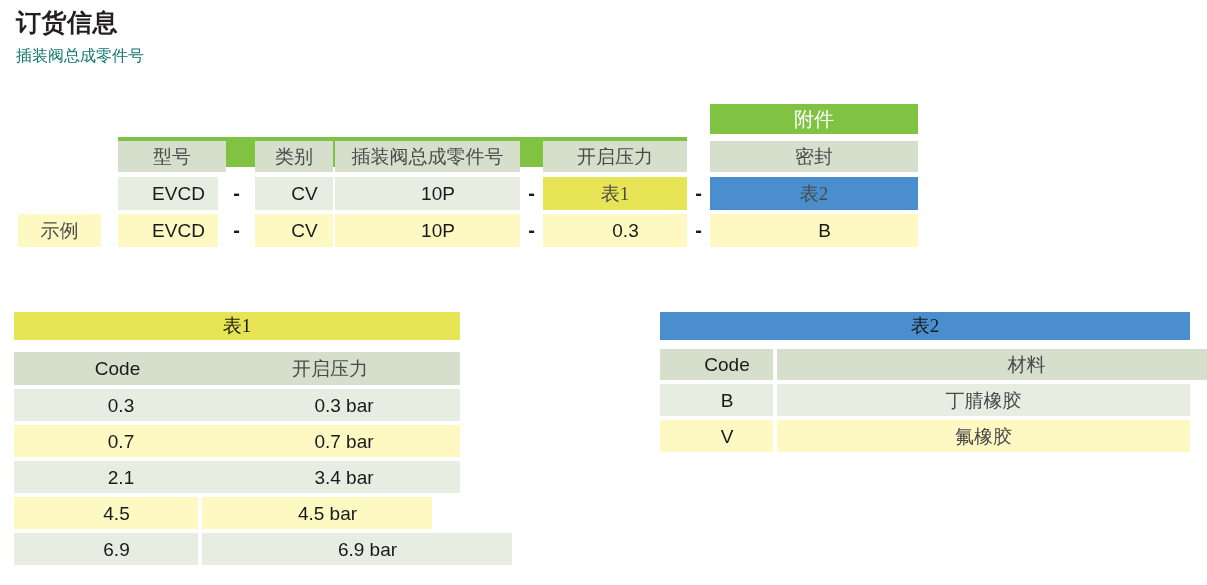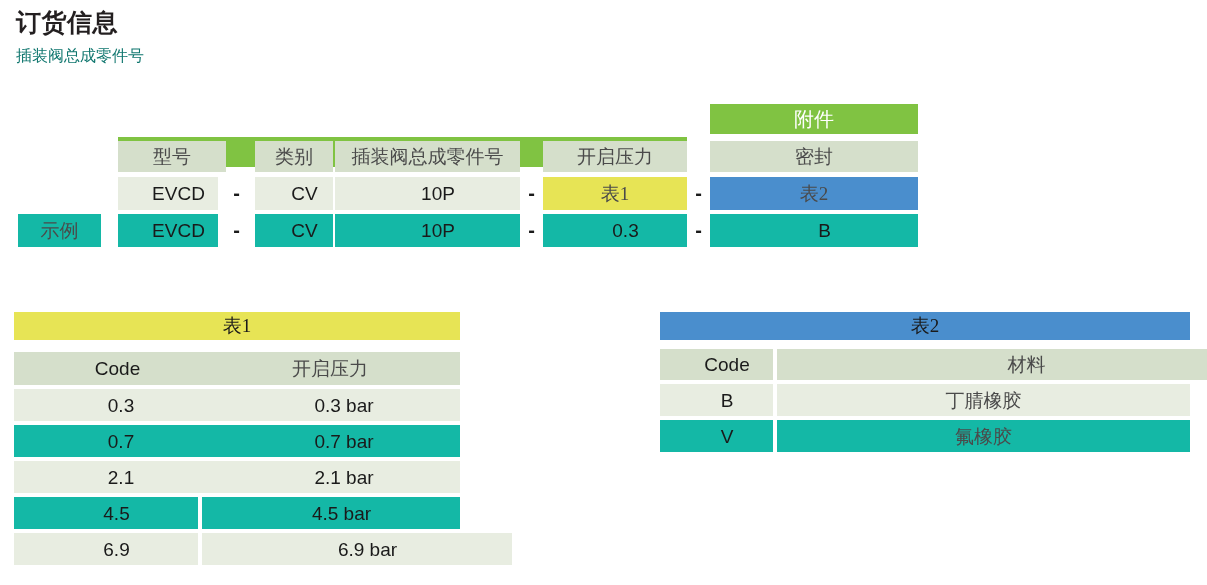--- a/index.html
+++ b/index.html
@@ -61,21 +61,21 @@
   }
 
   .grp-green {
     background: #80c342;
     color: #ffffff;
     font-family: "Liberation Serif", "DejaVu Serif", serif;
     font-size: 20px;
   }
   .hdr-olive { background: #d5dfcb; }
   .row-light { background: #e8edE1; }
-  .row-dark  { background: #14b8a6; }
+  .row-dark  { background: #fef9c3; }
   .cell-yellow { background: #e7e455; color: #1a1a1a; }
   .cell-blue   { background: #4a8ecd; color: #111111; }
 
   .dash {
     position: absolute;
     display: flex;
     align-items: center;
     justify-content: center;
     font-family: "Liberation Sans", "DejaVu Sans", sans-serif;
     font-size: 20px;
@@ -145,26 +145,26 @@
     <span style="position:absolute; left:200px; width:260px; text-align:center;">0.3 bar</span>
   </div>
 
   <div class="cell lat row-dark" style="left:14px; top:425px; width:446px; height:32px;">
     <span style="position:absolute; left:14px; width:186px; text-align:center;">0.7</span>
     <span style="position:absolute; left:200px; width:260px; text-align:center;">0.7 bar</span>
   </div>
 
   <div class="cell lat row-light" style="left:14px; top:461px; width:446px; height:32px;">
     <span style="position:absolute; left:14px; width:186px; text-align:center;">2.1</span>
-    <span style="position:absolute; left:200px; width:260px; text-align:center;">2.1 bar</span>
+    <span style="position:absolute; left:200px; width:260px; text-align:center;">3.4 bar</span>
   </div>
 
   <div style="position:absolute; left:14px; top:497px; width:446px; height:32px;border-radius:12px;">
     <div class="cell lat row-dark" style="left:0px; top:0px; width:184px; height:32px;">4.5</div>
-    <div class="cell lat row-dark" style="left:188px; top:0px; width:258px; height:32px;">4.5 bar</div>
+    <div class="cell lat row-dark" style="left:188px; top:0px; width:230px; height:32px;">4.5 bar</div>
   </div>
 
   <div style="position:absolute; left:14px; top:533px; width:446px; height:32px;">
     <div class="cell lat row-light" style="left:0px; top:0px; width:184px; height:32px;">6.9</div>
     <div class="cell lat row-light" style="left:188px; top:0px; width:310px; height:32px;">6.9 bar</div>
   </div>
 </div>
 
 <div>
   <div class="subtitle-bar bar-blue" style="left:660px; top:312px; width:530px; height:28px;">表2</div>

